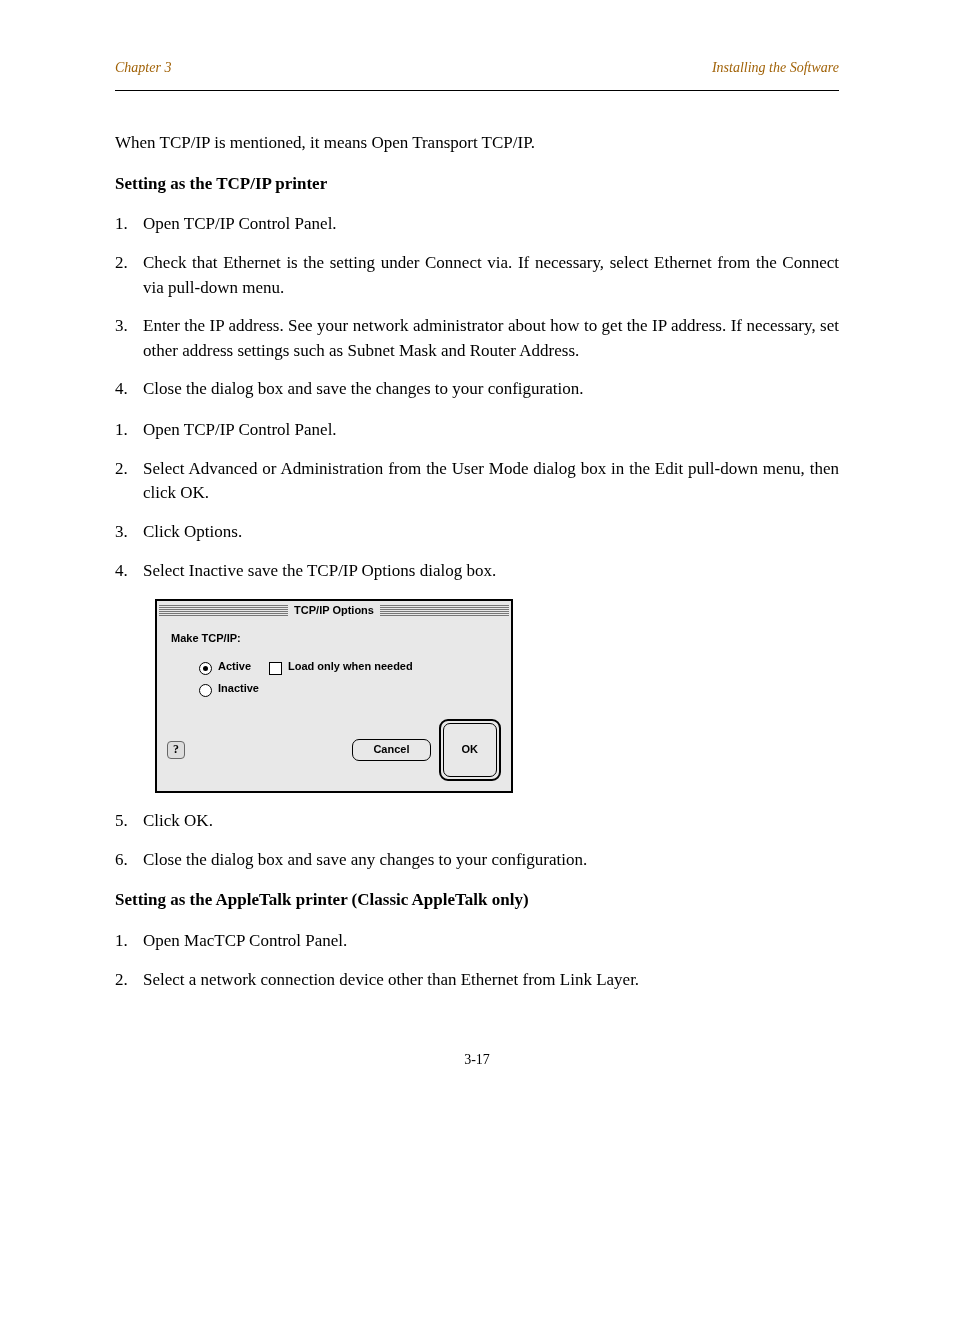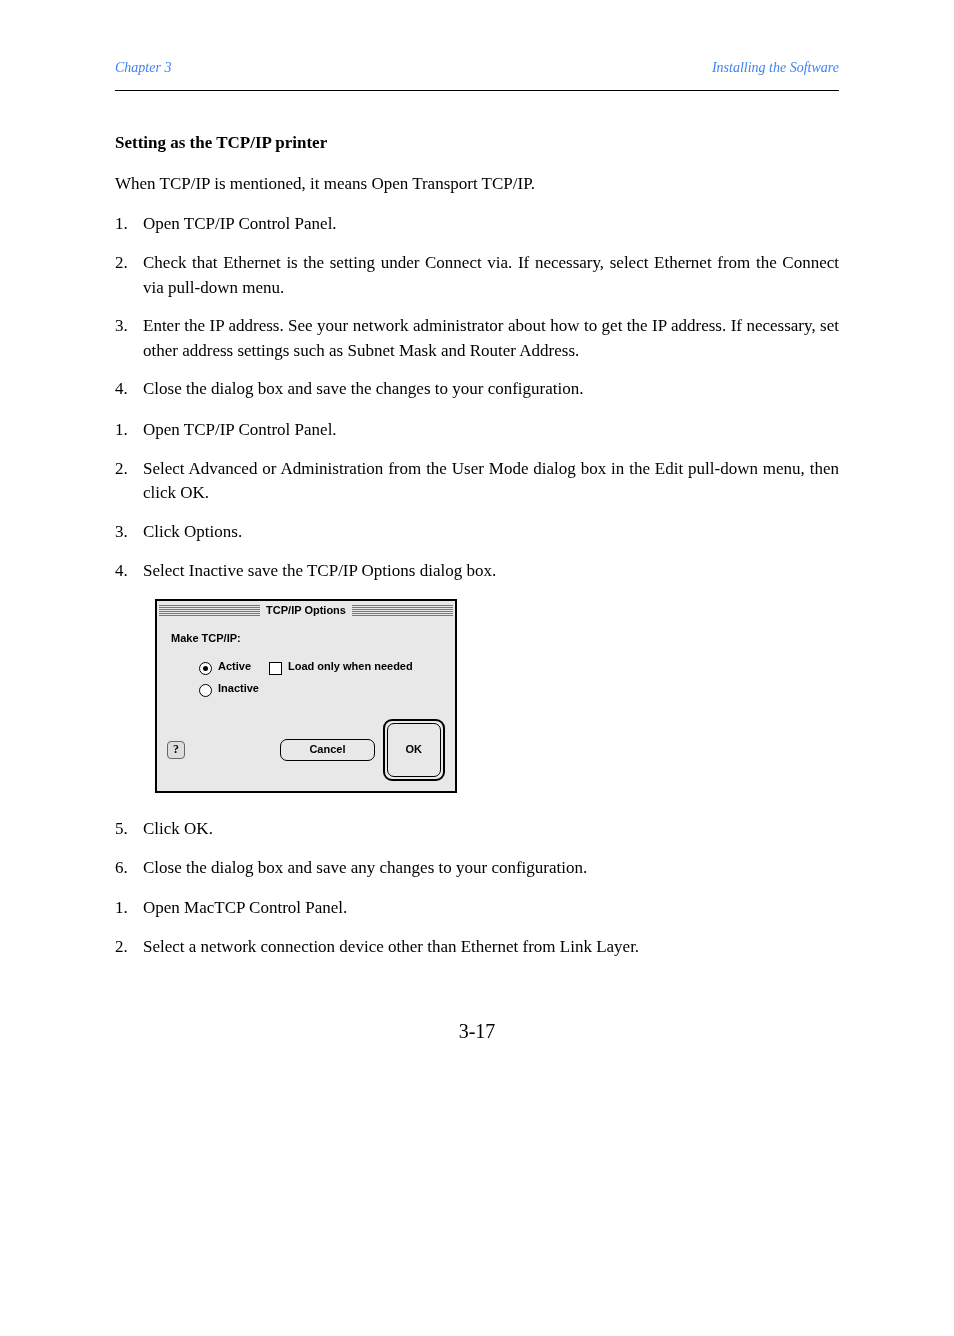--- a/index.html
+++ b/index.html
@@ -17,21 +17,21 @@
   .header-line {
     border-top: 1px solid #000;
     margin-top: 10px;
     margin-bottom: 40px;
   }
   .header-row {
     display: flex;
     justify-content: space-between;
     font-size: 14px;
     font-style: italic;
-    color: #3b82f6;
+    color: #a16207;
     padding-bottom: 4px;
   }
   .body-text {
     font-size: 17px;
     line-height: 1.45;
     text-align: justify;
   }
   .body-text p { margin: 0 0 16px 0; }
   .numlist { margin: 0 0 16px 0; padding-left: 0; }
   .numlist li {
@@ -40,22 +40,22 @@
     margin-bottom: 14px;
   }
   .numlist li .num {
     width: 28px;
     flex-shrink: 0;
   }
   .numlist li .txt { flex: 1; }
 
   
   .dialog-wrap {
-    margin: 10px 0 24px 40px;
-    width: 302px;
+    margin: 10px 0 16px 40px;
+    width: 358px;
   }
   .dialog {
     border: 2.5px solid #000;
     background: #e8e8e8;
     font-family: "Verdana", "Geneva", sans-serif;
     font-size: 11px;
     font-weight: bold;
     color: #000;
   }
   .titlebar {
@@ -101,55 +101,55 @@
     gap: 8px;
   }
   .help-icon {
     width: 16px; height: 16px; border:1px solid #666; border-radius:4px;
     display:flex; align-items:center; justify-content:center;
     font-family: serif; font-weight:bold; font-size:12px;
     background:#ddd; margin-right:auto;
   }
   .btn {
     border: 1.5px solid #000; border-radius: 7px;
-    background:#e8e8e8; padding: 2px 28px; font: inherit; font-weight:bold;
+    background:#e8e8e8; padding: 2px 20px; font: inherit; font-weight:bold;
   }
   .btn-default-wrap {
     border: 2.5px solid #000; border-radius: 9px; padding: 2px;
     display:inline-block;
   }
   .btn-default-wrap .btn { border-width: 1px; padding: 18px 18px; }
 
   .note-block {
     margin-top: 4px;
   }
   .note-label { font-style: italic; }
 
   .footer-num {
     text-align: center;
-    font-size: 20px;
+    font-size: 14px;
     margin-top: 60px;
   }
 </style>
 </head>
 <body>
 
 <div class="page">
 
   <div class="header-row">
     <span>Chapter 3</span>
     <span>Installing the Software</span>
   </div>
   <div class="header-line"></div>
 
   <div class="body-text">
 
+    <p>When TCP/IP is mentioned, it means Open Transport TCP/IP.</p>
+
     <p><strong>Setting as the TCP/IP printer</strong></p>
-
-    <p>When TCP/IP is mentioned, it means Open Transport TCP/IP.</p>
 
     <ol class="numlist">
       <li>
           <span class="num">1.</span>
           <span class="txt">Open TCP/IP Control Panel.</span>
         </li>
       <li>
           <span class="num">2.</span>
           <span class="txt">Check that Ethernet is the setting under Connect via. If necessary, select Ethernet from the Connect via pull-down menu.</span>
         </li>
@@ -218,20 +218,21 @@
       <li>
           <span class="num">5.</span>
           <span class="txt">Click OK.</span>
         </li>
       <li>
           <span class="num">6.</span>
           <span class="txt">Close the dialog box and save any changes to your configuration.</span>
         </li>
     </ol>
 
+    <p><strong>Setting as the AppleTalk printer (Classic AppleTalk only)</strong></p>
 
     <ol class="numlist">
       <li>
           <span class="num">1.</span>
           <span class="txt">Open MacTCP Control Panel.</span>
         </li>
       <li>
           <span class="num">2.</span>
           <span class="txt">Select a network connection device other than Ethernet from Link Layer.</span>
         </li>

